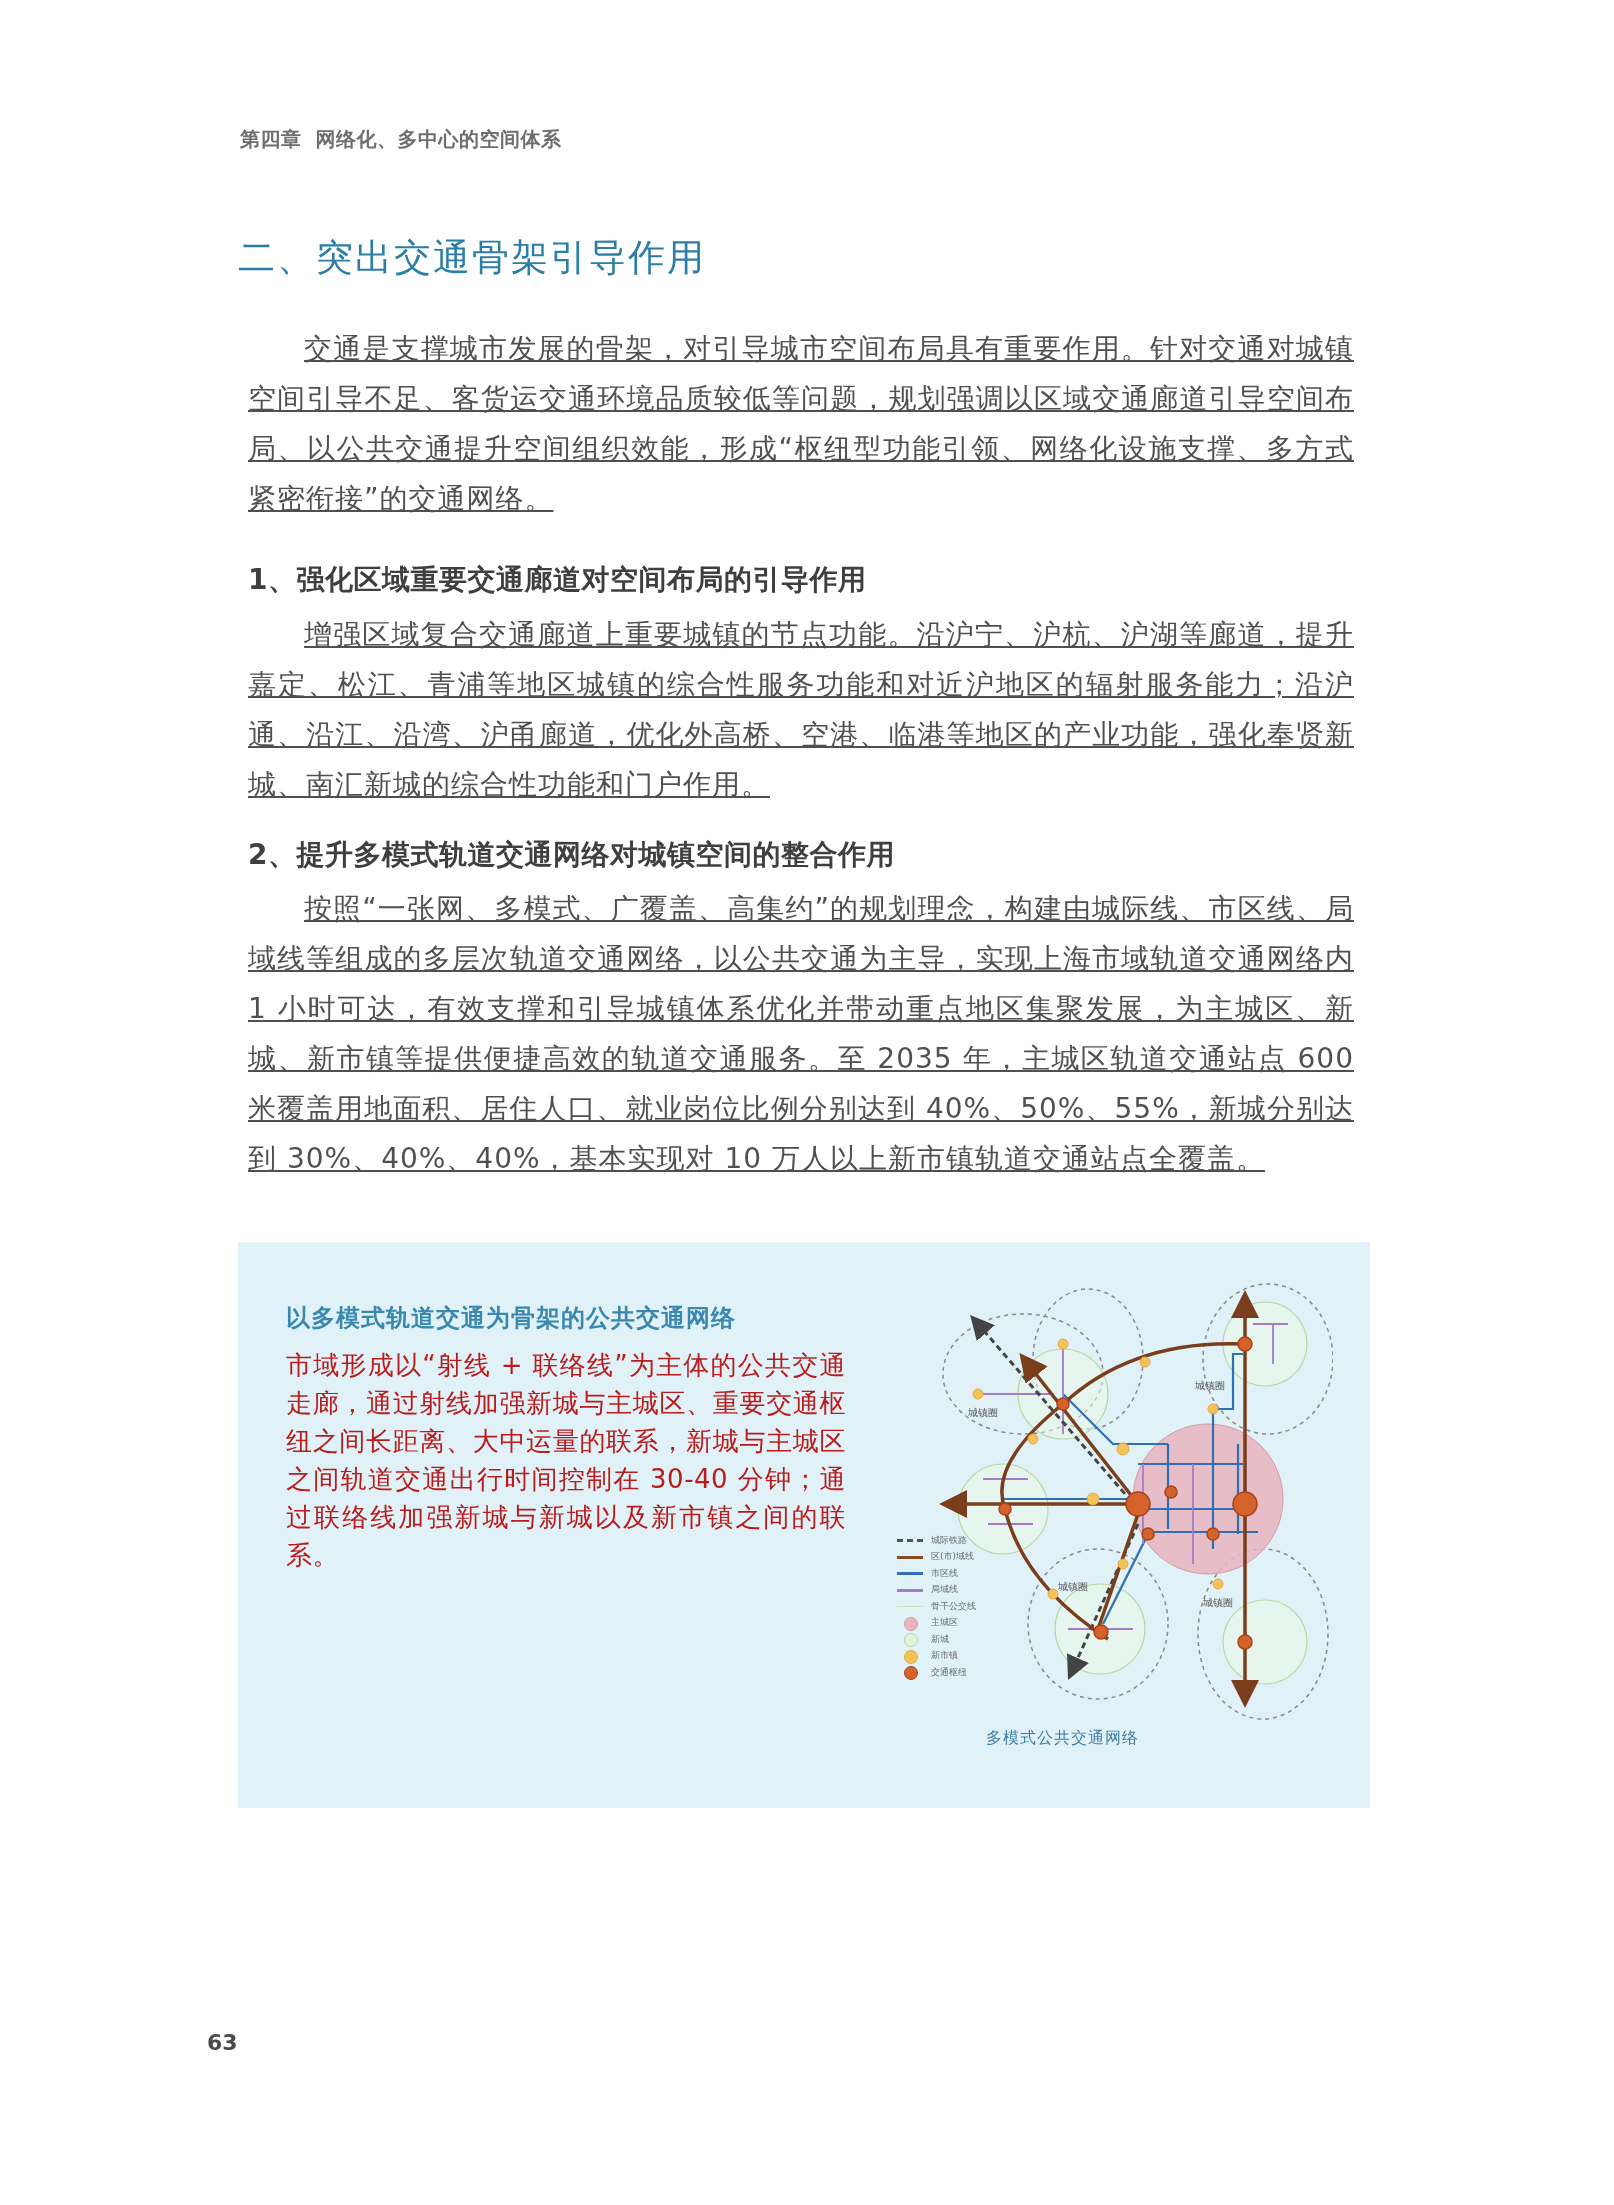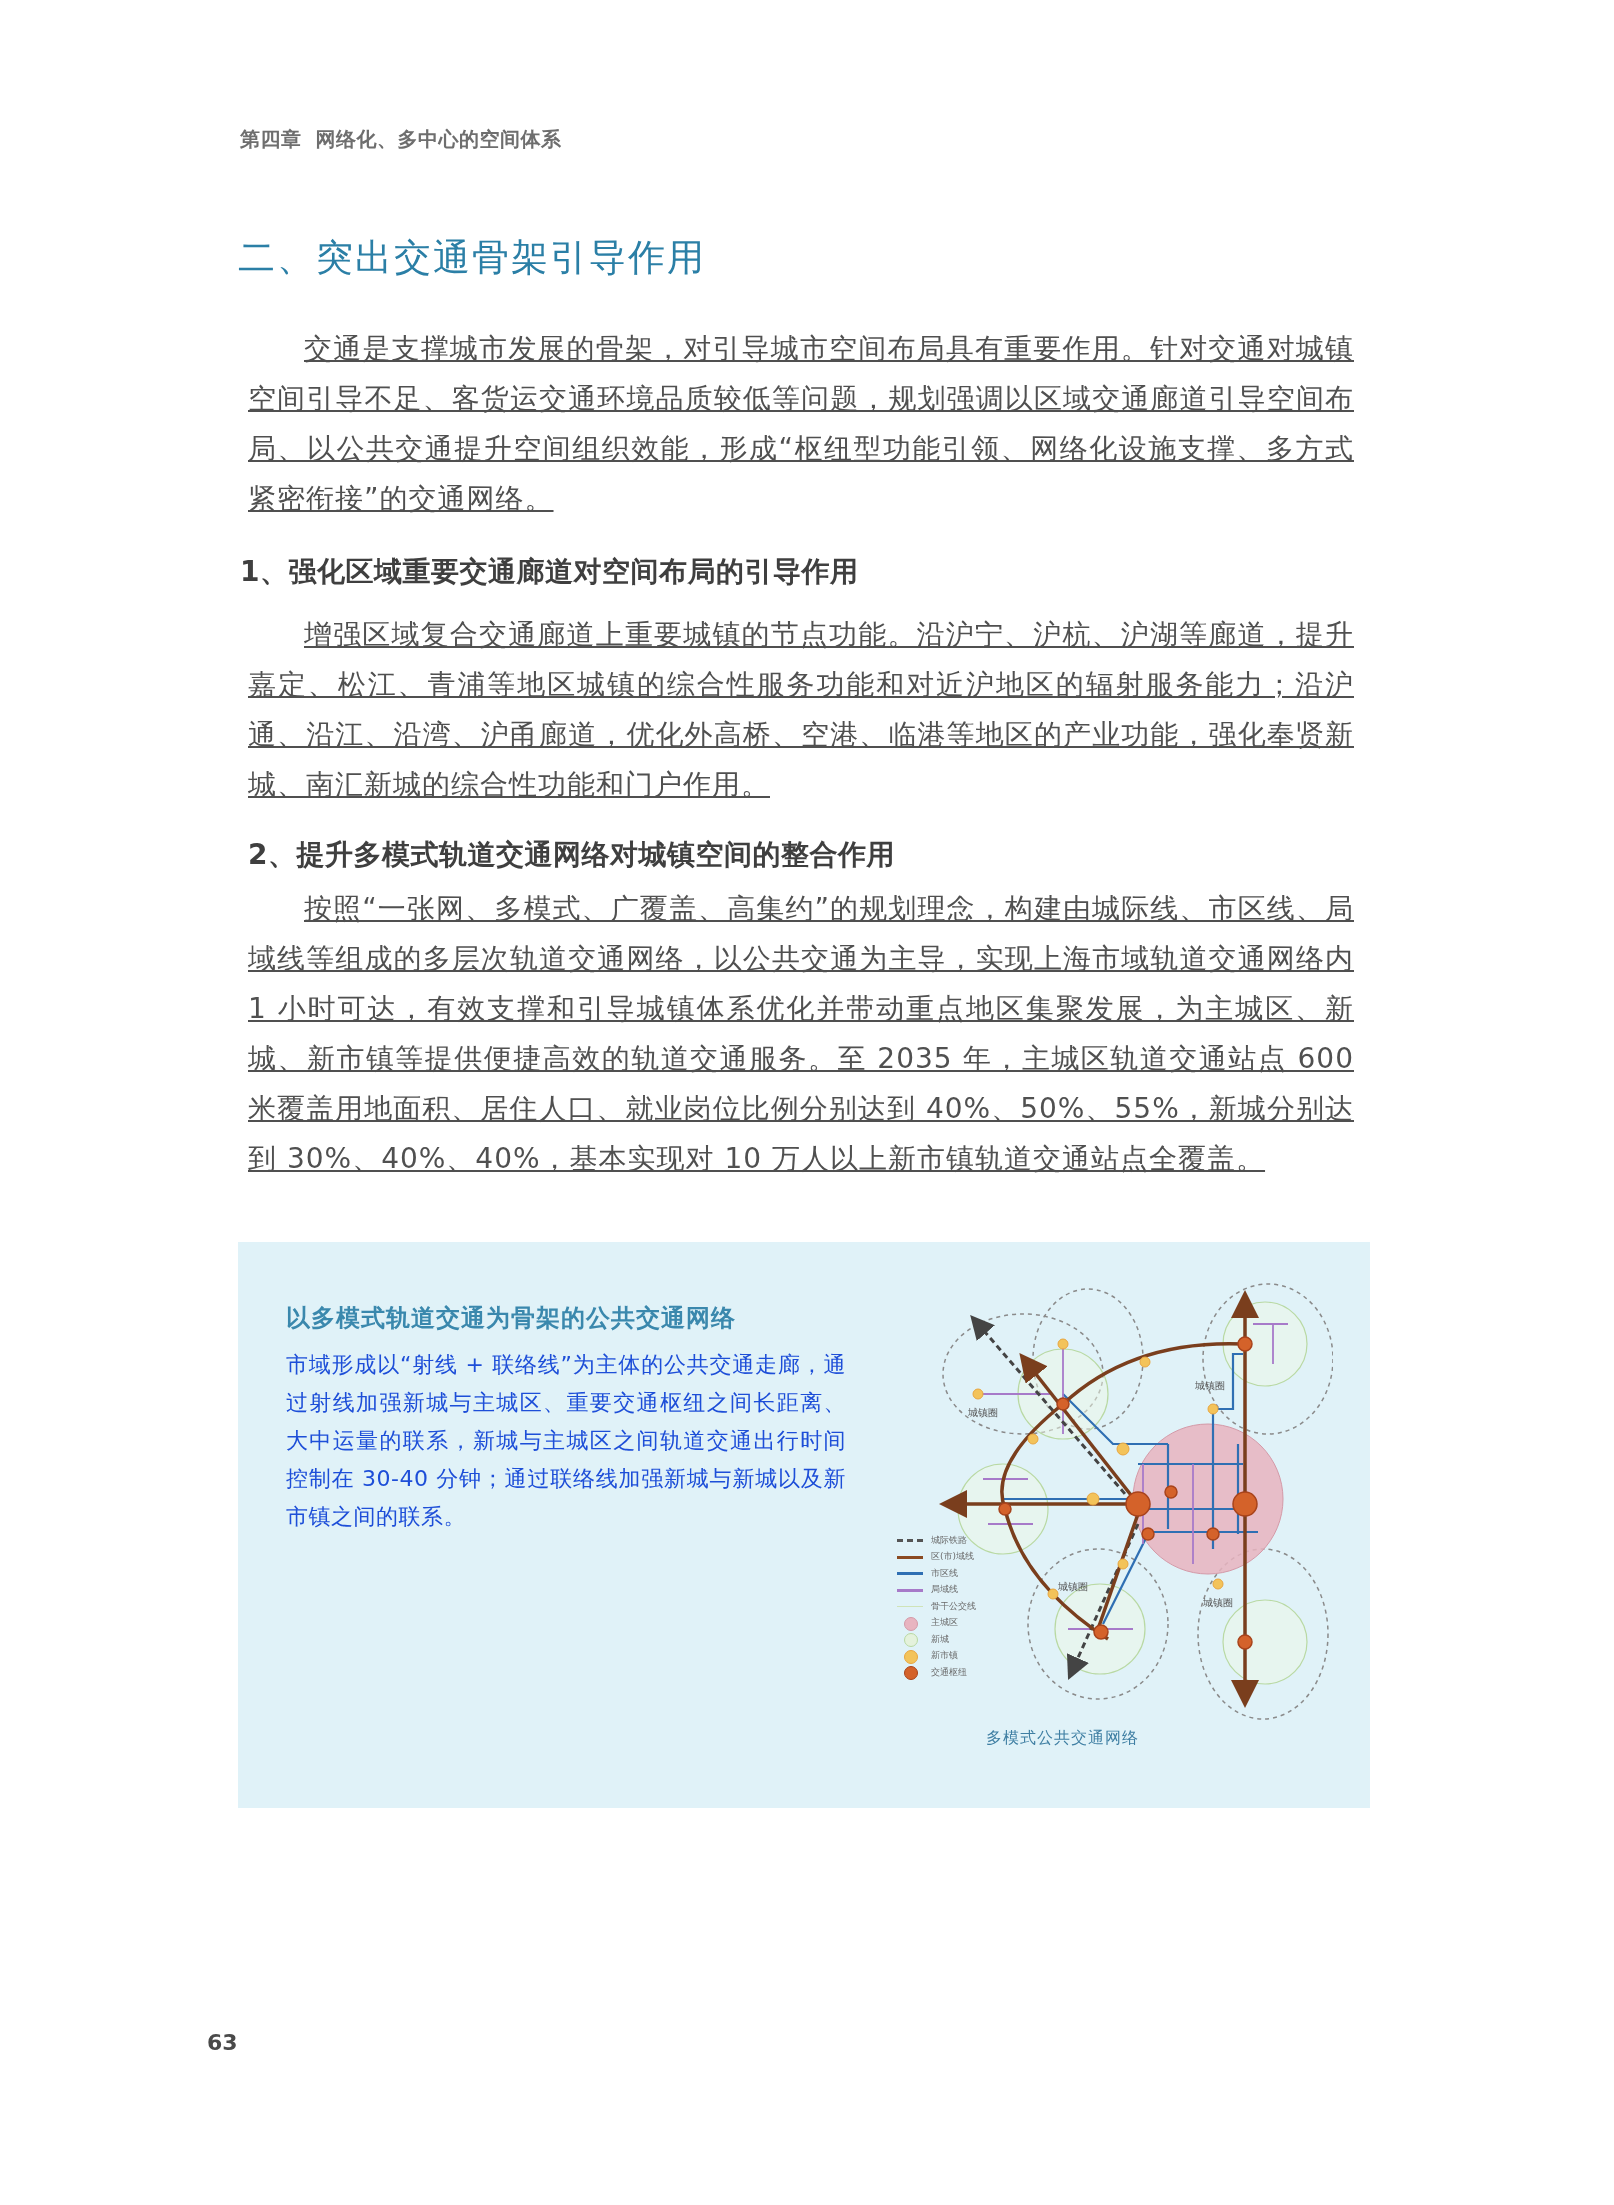--- a/index.html
+++ b/index.html
@@ -12,32 +12,32 @@
 
   .section-title { position: absolute; left: 238px; top: 233px; font-size: 37px;
                    color: #2b7fa6; letter-spacing: 2px; margin: 0; font-weight: normal; }
 
   .body { position: absolute; left: 240px; width: 1122px; font-size: 28px;
           line-height: 50px; color: #505050; letter-spacing: 1px; text-align: justify; }
   .body p { margin: 8px; text-indent: 2em; text-decoration: underline; }
 
   .p-intro { top: 316px; }
   .sub-1 { position: absolute; left: 240px; top: 553px; font-size: 28px; font-weight: bold;
-           color: #3f3f3f; margin: 0; letter-spacing: 0.5px; }
+           color: #3f3f3f; margin: 8px; letter-spacing: 0.5px; }
   .p-1 { top: 602px; }
   .sub-2 { position: absolute; left: 240px; top: 828px; font-size: 28px; font-weight: bold;
            color: #3f3f3f; margin: 8px; letter-spacing: 0.5px; }
   .p-2 { top: 876px; }
 
   .infobox { position: absolute; left: 238px; top: 1242px; width: 1100px; height: 566px;
              background: #e0f2f8; padding-left: 32px; }
   .infobox-title { position: absolute; left: 48px; top: 60px; font-size: 24px; font-weight: bold;
                    color: #3a88ad; margin: 0; letter-spacing: 1px; }
-  .infobox-text { position: absolute; left: 48px; width: 560px; font-size: 22px; line-height: 38px;
-                  color: #1d4ed8; text-align: justify; letter-spacing: 0.5px; margin: 0; }
+  .infobox-text { position: absolute; left: 48px; width: 560px; font-size: 26px; line-height: 38px;
+                  color: #b91c1c; text-align: justify; letter-spacing: 0.5px; margin: 0; }
   .infobox-text.t1 { top: 104px; }
   .infobox-text.t2 { top: 298px; }
 
   .figure { position: absolute; left: 655px; top: 22px; width: 440px; height: 470px; }
   .figure svg { width: 100%; height: 100%; }
   .fig-caption { position: absolute; left: 748px; top: 486px; font-size: 16px; color: #3f7fa3;
                  letter-spacing: 1px; }
 
   .legend { position: absolute; left: 657px; top: 290px; width: 140px; font-size: 9px; color: #6a6a6a; }
   .legend-row { display: flex; align-items: center; height: 16.5px; }

